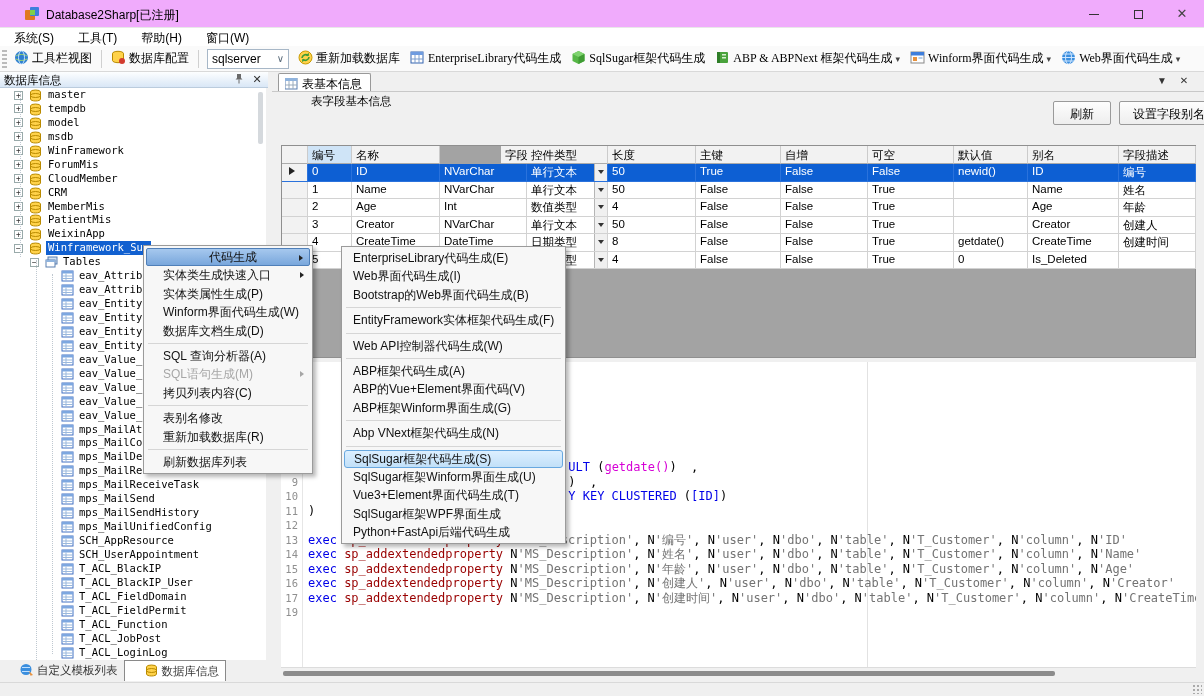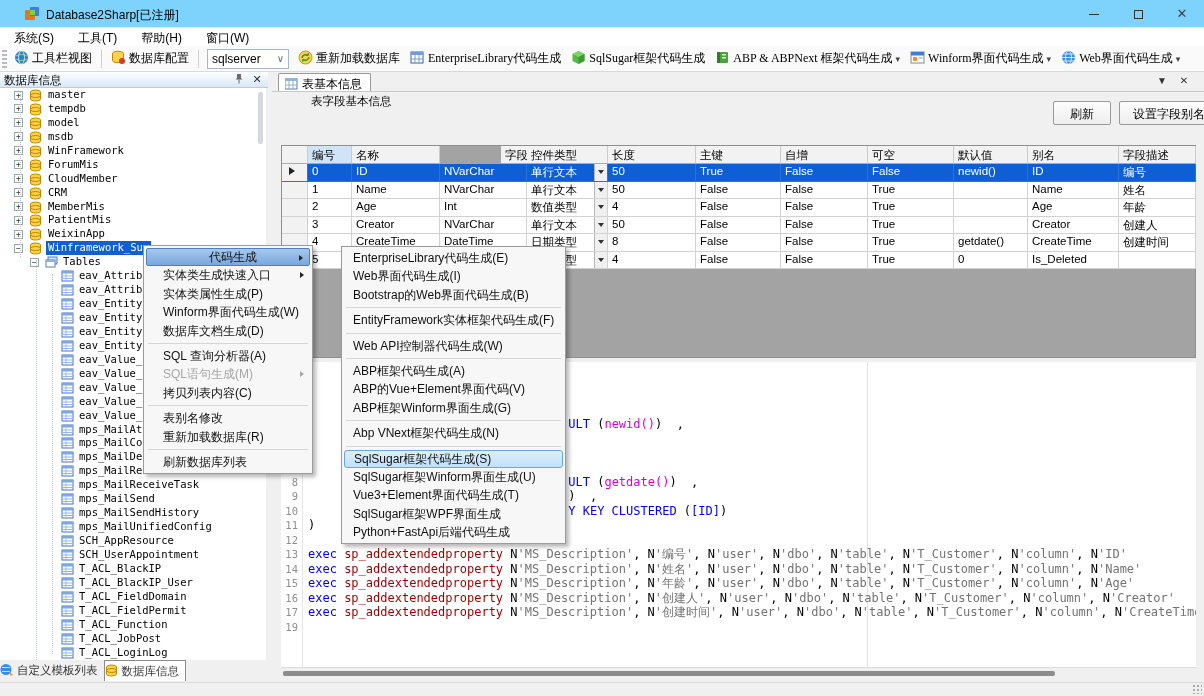--- a/index.html
+++ b/index.html
@@ -1,21 +1,21 @@
 <!DOCTYPE html>
 <html style="--sel-blue: #0d5fd3;"><head>
 <meta charset="utf-8">
 <style>
   * { margin:0; padding:0; box-sizing:border-box; }
   html,body { width:1204px; height:696px; overflow:hidden; }
   body { font-family:"Liberation Sans","DejaVu Sans",sans-serif; font-size:12px; color:#000;
          background:#f0f0f0; position:relative; }
 
   
-  #titlebar { position:absolute; left:0; top:0; width:1204px; height:28px; background:#7dd3fc;
+  #titlebar { position:absolute; left:0; top:0; width:1204px; height:28px; background:#f0abfc;
               border-bottom:1px solid #e8e8e8; }
   #app-icon { position:absolute; left:24px; top:6px; width:16px; height:16px; }
   #title-text { position:absolute; left:46px; top:7px; font-size:12px; }
   .wincap { position:absolute; top:0; width:44px; height:28px; text-align:center; line-height:28px;
             color:#444; font-size:13px; }
   #btn-min { right:88px; } #btn-max { right:44px; } #btn-close { right:0; }
   #btn-min span { display:inline-block; width:10px; border-top:1px solid #333; vertical-align:middle; }
   #btn-max span { display:inline-block; width:9px; height:9px; border:1px solid #333; vertical-align:middle; }
 
   
@@ -46,21 +46,21 @@
               font-family:"DejaVu Sans Mono","Liberation Mono",monospace; font-size:10.5px; }
   .tree-row .exp { position:absolute; top:2.5px; width:9px; height:9px; border:1px solid #9aa;
                    background:#fff; font-size:8px; line-height:7px; text-align:center; color:#333; }
   .tree-row .ticon { position:absolute; top:1px; width:13px; height:12px; }
   .tree-row .tlabel { position:absolute; top:0; padding:0 2px; }
   .tree-row.sel .tlabel { background:#1160d0; color:#fff; }
   .treeline { position:absolute; border-left:1px dotted #bfc8d0; width:0; }
   #tree-scroll { position:absolute; left:258px; top:92px; width:5px; height:52px; background:#d5d9dd; border-radius:2px; }
 
   #left-tabs { position:absolute; left:0; top:660px; width:268px; height:22px; }
-  .ltab { display:inline-block; height:21px; padding:3px 6px 0 0; font-size:11.5px; color:#333; vertical-align:top; }
+  .ltab { display:inline-block; height:21px; padding:3px 6px 0 20px; font-size:11.5px; color:#333; vertical-align:top; }
   .ltab .ico { display:inline-block; width:14px; height:13px; vertical-align:-2px; margin-right:3px; }
   .ltab.active { background:#fff; border:1px solid #8a8a8a; border-bottom:none; }
 
   
   #tabstrip { position:absolute; left:272px; top:72px; width:932px; height:19px; }
   #main-tab { position:absolute; left:6px; top:1px; height:18px; background:#fff;
               border:1px solid #999; border-bottom:none; border-radius:2px 2px 0 0; padding:2px 8px 0 6px; }
   #main-tab .ico { display:inline-block; width:13px; height:12px; vertical-align:-2px; margin-right:4px; }
   #tabstrip .tsbtn { position:absolute; top:3px; font-size:10px; color:#333; width:16px; text-align:center; }
   #tab-menu-btn { right:34px; } #tab-close-btn { right:12px; }
@@ -736,21 +736,20 @@
     </div>
   </div>
 
 <div id="editor">
   <div id="gutter-div"></div>
   <div id="guide-line"></div>
   <div id="editor-pad"></div>
 <div class="cline"><span class="lnum">1</span><span class="ctext" style="padding-left: 0px;"></span></div>
     <div class="cline"><span class="lnum">2</span><span class="ctext" style="padding-left: 0px;"></span></div>
     <div class="cline"><span class="lnum">3</span><span class="ctext" style="padding-left: 0px;"></span></div>
-    <div class="cline"><span class="lnum">4</span><span class="ctext" style="padding-left: 260.28px;"><span class="tk-k">ULT</span><span class="tk-t"> (</span><span class="tk-m">newid()</span><span class="tk-t">)  ,</span></span></div>
     <div class="cline"><span class="lnum">5</span><span class="ctext" style="padding-left: 0px;"></span></div>
     <div class="cline"><span class="lnum">6</span><span class="ctext" style="padding-left: 0px;"></span></div>
     <div class="cline"><span class="lnum">7</span><span class="ctext" style="padding-left: 0px;"></span></div>
     <div class="cline"><span class="lnum">8</span><span class="ctext" style="padding-left: 260.28px;"><span class="tk-k">ULT</span><span class="tk-t"> (</span><span class="tk-m">getdate()</span><span class="tk-t">)  ,</span></span></div>
     <div class="cline"><span class="lnum">9</span><span class="ctext" style="padding-left: 260.28px;"><span class="tk-t">)  ,</span></span></div>
     <div class="cline"><span class="lnum">10</span><span class="ctext" style="padding-left: 260.28px;"><span class="tk-k">Y KEY CLUSTERED</span><span class="tk-t"> (</span><span class="tk-k">[ID]</span><span class="tk-t">)</span></span></div>
     <div class="cline"><span class="lnum">11</span><span class="ctext" style="padding-left: 0px;"><span class="tk-t">)</span></span></div>
     <div class="cline"><span class="lnum">12</span><span class="ctext" style="padding-left: 0px;"></span></div>
     <div class="cline"><span class="lnum">13</span><span class="ctext" style="padding-left: 0px;"><span class="tk-k">exec</span><span class="tk-t"> </span><span class="tk-p">sp_addextendedproperty</span><span class="tk-t"> N</span><span class="tk-s">'MS_Description'</span><span class="tk-t">, N</span><span class="tk-s">'编号'</span><span class="tk-t">, N</span><span class="tk-s">'user'</span><span class="tk-t">, N</span><span class="tk-s">'dbo'</span><span class="tk-t">, N</span><span class="tk-s">'table'</span><span class="tk-t">, N</span><span class="tk-s">'T_Customer'</span><span class="tk-t">, N</span><span class="tk-s">'column'</span><span class="tk-t">, N</span><span class="tk-s">'ID'</span></span></div>
     <div class="cline"><span class="lnum">14</span><span class="ctext" style="padding-left: 0px;"><span class="tk-k">exec</span><span class="tk-t"> </span><span class="tk-p">sp_addextendedproperty</span><span class="tk-t"> N</span><span class="tk-s">'MS_Description'</span><span class="tk-t">, N</span><span class="tk-s">'姓名'</span><span class="tk-t">, N</span><span class="tk-s">'user'</span><span class="tk-t">, N</span><span class="tk-s">'dbo'</span><span class="tk-t">, N</span><span class="tk-s">'table'</span><span class="tk-t">, N</span><span class="tk-s">'T_Customer'</span><span class="tk-t">, N</span><span class="tk-s">'column'</span><span class="tk-t">, N</span><span class="tk-s">'Name'</span></span></div>

